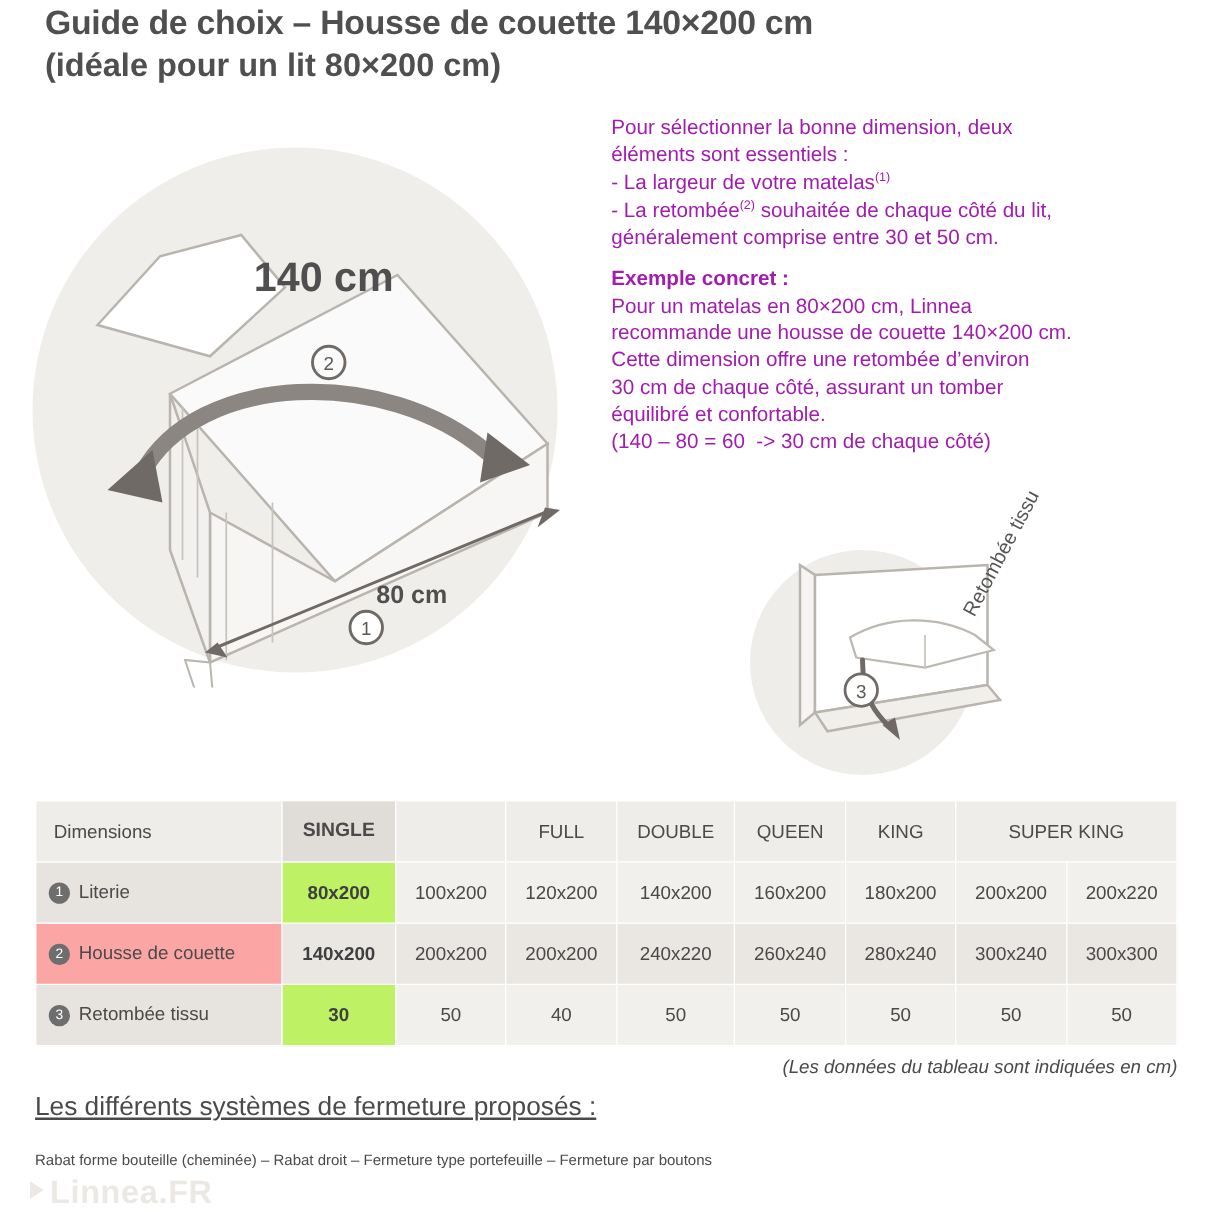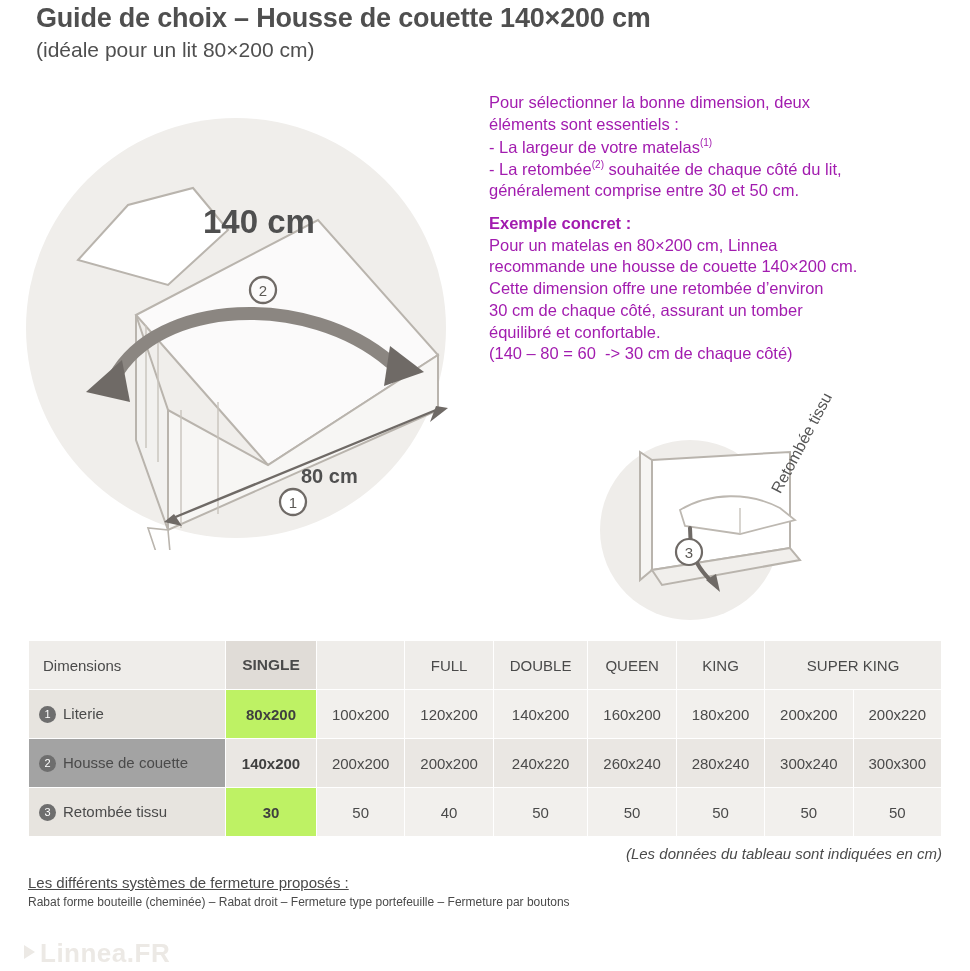--- a/index.html
+++ b/index.html
@@ -24,22 +24,22 @@
     width: 700px;
   }
   #title-main {
     font-size: 27px;
     font-weight: bold;
     color: #4f4f4f;
     letter-spacing: -0.2px;
     line-height: 1.1;
   }
   #title-sub {
-    font-size: 21px;
-    font-weight: normal;
+    font-size: 26px;
+    font-weight: bold;
     color: #4f4f4f;
     margin-top: 4px;
     line-height: 1.1;
   }
 
   
   #text-col {
     position: absolute;
     left: 489px;
     top: 92px;
@@ -142,21 +142,21 @@
     background: #eae7e3;
   }
   tbody td.rowlabel {
     text-align: left;
     padding-left: 10px;
     background: #e7e4df;
     font-size: 15px;
     white-space: nowrap;
   }
   tbody tr.alt td.rowlabel {
-    background: #a3a3a3;
+    background: #fca5a5;
   }
   tbody td.highlight {
     background: #bef264;
     font-weight: bold;
     color: #3f3f3f;
   }
   .badge {
     display: inline-block;
     width: 17px;
     height: 17px;
@@ -182,24 +182,24 @@
   }
 
   
   #footer {
     position: absolute;
     left: 28px;
     top: 874px;
     width: 920px;
   }
   #footer-title {
-    font-size: 15px;
+    font-size: 21px;
     color: #4a4a4a;
     text-decoration: underline;
-    margin-bottom: 4px;
+    margin-bottom: 23px;
   }
   #footer-line {
     font-size: 12px;
     color: #4a4a4a;
   }
   #brand {
     position: absolute;
     left: 24px;
     top: 938px;
     font-size: 26px;

